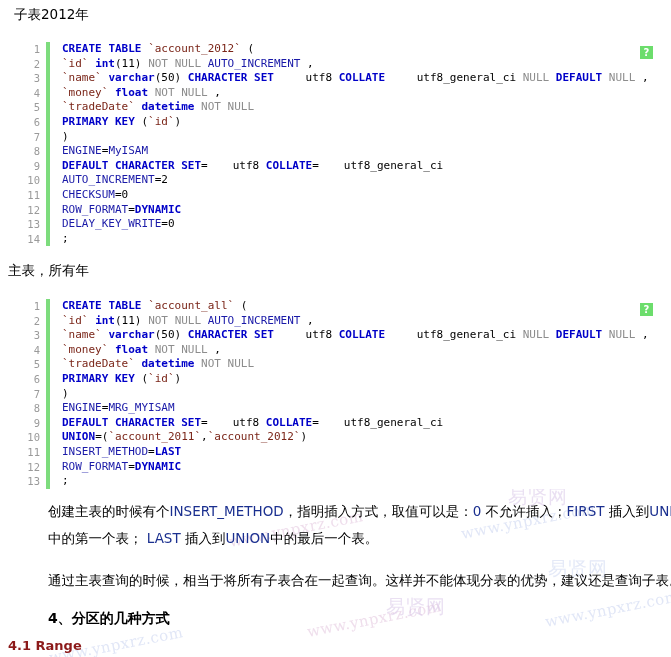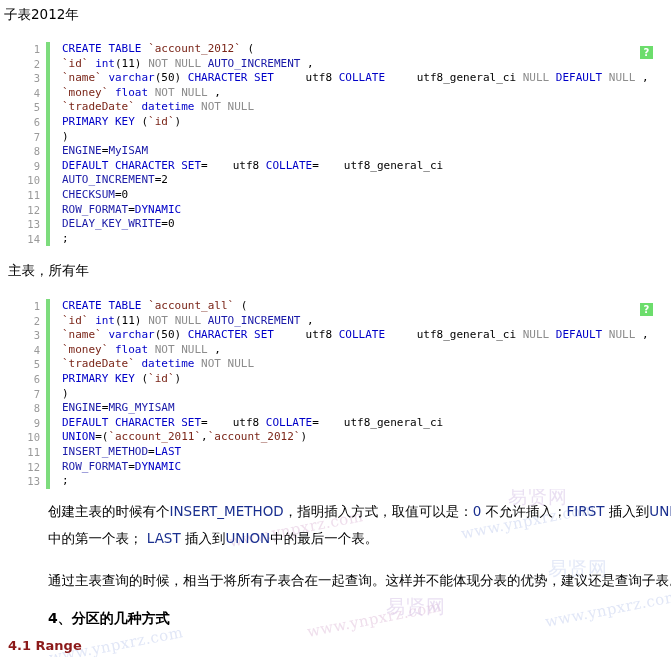--- a/index.html
+++ b/index.html
@@ -109,21 +109,21 @@
     background: #7ddc7d;
   }
   .code {
     padding-left: 12px;
     color: #000000;
     white-space: pre;
     overflow: visible;
   }
 
   
-  .k   { color: #0000c8; font-weight: normal; text-align: center; }   
+  .k   { color: #0000c8; font-weight: bold; text-align: center; }   
   .k2  { color: #1a1aa8; }                       
   .g   { color: #8d8d8d; margin-top: 36px; }                       
   .id  { color: #7a2518; }                       
   .pl  { color: #000000; padding-left: 25px; }
 
   
   .h-main {
     position: absolute;
     font-size: 14px;
     font-weight: bold;
@@ -160,21 +160,21 @@
       <div class="wm wm-url" style="left:228px; top:520px;">www.ynpxrz.com</div>
       <div class="wm wm-url blue" style="left:460px; top:512px;">www.ynpxrz.com</div>
       <div class="wm wm-cn" style="left:412px; top:412px;">易贤网</div>
       <div class="wm wm-cn blue" style="left:548px; top:556px;">易贤网</div>
       <div class="wm wm-url" style="left:306px; top:610px;">www.ynpxrz.com</div>
       <div class="wm wm-url blue" style="left:544px; top:600px;">www.ynpxrz.com</div>
       <div class="wm wm-cn" style="left:386px; top:594px;">易贤网</div>
       <div class="wm wm-url blue" style="left:48px; top:636px;">www.ynpxrz.com</div>
     </div>
 
-  <div class="label-line" style="left:4px; top:6px;">子表2012年</div>
+  <div class="label-line" style="left:14px; top:6px;">子表2012年</div>
 
   <div class="codeblock" style="top:42px;">
     <div class="cb-badge">?</div>
     <div class="cb-rows" id="cb1">
         <div class="cb-row">
           <span class="ln">1</span>
           <span class="gutter"></span>
           <span class="code"><span class="k">CREATE</span> <span class="k">TABLE</span> <span class="id">`account_2012`</span> (</span>
         </div>
         <div class="cb-row">

